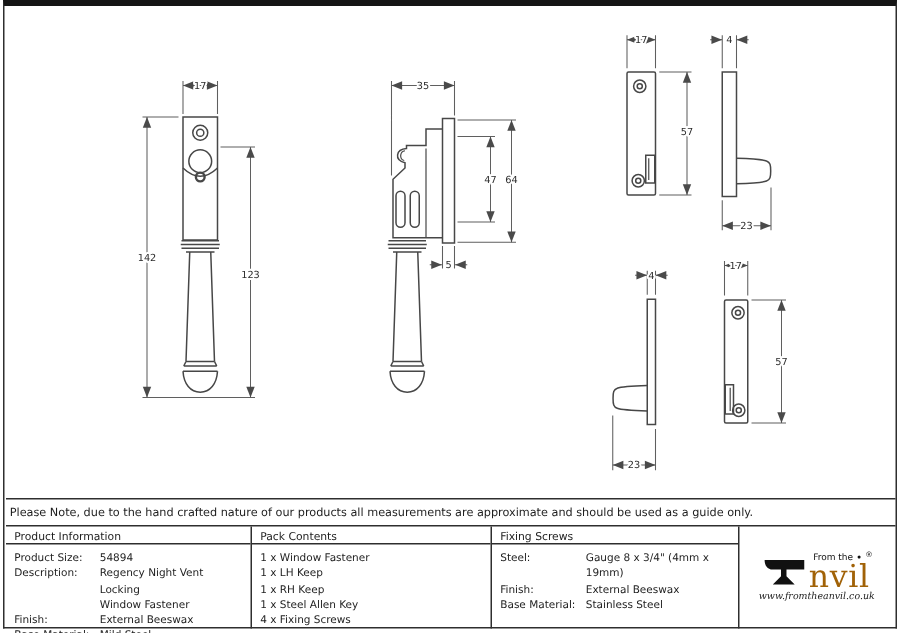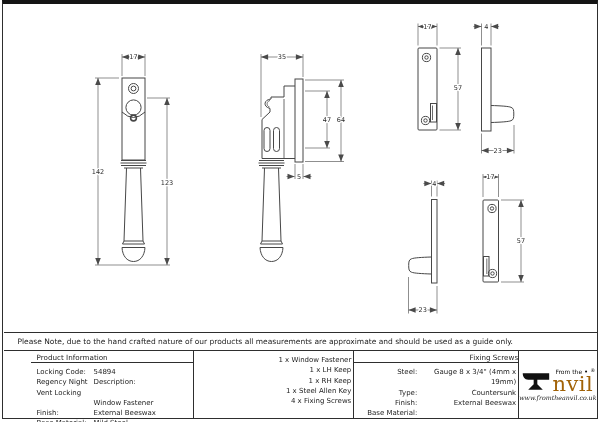--- a/index.html
+++ b/index.html
@@ -18,35 +18,35 @@
   svg .ext { stroke:#5f5f5f; stroke-width:0.7; fill:none; }
   svg .dim { stroke:#5f5f5f; stroke-width:0.7; fill:none; }
   svg .dimlabel {
     font-family:"DejaVu Sans", sans-serif; font-size:6.5px; fill:#2b2b2b;
     stroke:#ffffff; stroke-width:2.6px; paint-order:stroke; stroke-linejoin:round;
     text-anchor:middle;
   }
   .note-bar {
     position:absolute; left:3.5px; right:3.5px; top:332px; height:18px;
     border-top:1.5px solid #2e2e2e; box-sizing:border-box;
-    display:flex; align-items:center; padding-left:14px; font-size:7.5px;
+    display:flex; align-items:center; padding-left:3px; font-size:7.5px;
   }
   .info-table {
     position:absolute; left:3.5px; right:3.5px; top:350px; bottom:3px;
     border-top:1.5px solid #2e2e2e; box-sizing:border-box;
     display:flex; font-size:7px;
   }
   .col { border-right:1.5px solid #2e2e2e; box-sizing:border-box; display:flex; flex-direction:column; }
-  .col-product { width:164px;margin-left:27px; } .col-pack { width:160px; } .col-fix { width:165px;text-align:right; }
+  .col-product { width:164px; } .col-pack { width:160px; } .col-fix { width:165px; }
   .col-logo { flex:1; border-right:none; align-items:center; justify-content:center; }
   .col-header { flex:0 0 12px; border-bottom:1.5px solid #2e2e2e; box-sizing:border-box;
                 padding:2px 0 0 6px; font-size:7.2px; }
   .col-body { padding:4px 2px 0 6px; }
   .kv { display:grid; grid-template-columns:57px 1fr; line-height:10.3px; }
-  .pack-item { line-height:10.3px;text-align:right; }
+  .pack-item { line-height:10.3px; }
   .logo { display:flex; flex-direction:column; align-items:center; }
   .logo-main { display:flex; align-items:flex-end; }
   .logo-right { display:flex; flex-direction:column; line-height:1; margin-left:1px; }
   .fromthe-row { font-size:6px; display:flex; align-items:center; gap:2px; padding-left:3px; color:#111; }
   .fromthe-row .dot { font-size:7px; }
   .fromthe-row .reg { font-size:5px; transform:translateY(-2px); }
   .nvil { font-family:"DejaVu Serif", serif; font-size:21px; line-height:0.8; letter-spacing:0.5px; color:#a16207; }
   .logo-web { font-family:"DejaVu Serif", serif; font-style:italic; font-size:6.3px; margin-top:2px; color:#222; }
 </style>
 </head>
@@ -171,69 +171,67 @@
   <div class="note-bar">
     <span>Please Note, due to the hand crafted nature of our products all measurements are approximate and should be used as a guide only.</span>
   </div>
 
   <div class="info-table">
 
     <div class="col col-product">
       <div class="col-header">Product Information</div>
       <div class="col-body">
         <div class="kv">
-          <span>Locking Code:</span>
+          <span>Product Size:</span>
           <span>54894</span>
         </div>
         <div class="kv">
+          <span>Description:</span>
           <span>Regency Night Vent Locking</span>
-          <span>Description:</span>
         </div>
         <div class="kv">
           <span></span>
           <span>Window Fastener</span>
         </div>
         <div class="kv">
           <span>Finish:</span>
           <span>External Beeswax</span>
         </div>
         <div class="kv">
           <span>Base Material:</span>
           <span>Mild Steel</span>
         </div>
       </div>
     </div>
 
     <div class="col col-pack">
+      <div class="col-header">Pack Contents</div>
       <div class="col-body">
         <div class="pack-item">1 x Window Fastener</div>
         <div class="pack-item">1 x LH Keep</div>
         <div class="pack-item">1 x RH Keep</div>
         <div class="pack-item">1 x Steel Allen Key</div>
         <div class="pack-item">4 x Fixing Screws</div>
       </div>
     </div>
 
     <div class="col col-fix">
       <div class="col-header">Fixing Screws</div>
       <div class="col-body">
         <div class="kv">
           <span>Steel:</span>
           <span>Gauge 8 x 3/4" (4mm x 19mm)</span>
         </div>
         <div class="kv">
-          <span>Type:</span>
-          <span>Countersunk</span>
-        </div>
-        <div class="kv">
           <span>Finish:</span>
           <span>External Beeswax</span>
         </div>
         <div class="kv">
           <span>Base Material:</span>
+          <span>Stainless Steel</span>
         </div>
       </div>
     </div>
 
     <div class="col col-logo">
       <div class="logo">
         <div class="logo-main">
           <svg class="anvil-glyph" width="31" height="21" viewBox="0 0 34 22">
             <path d="M3,2 H32 V9 H19 V14 L25,20 H9 L15,14 V9 H9 C5,9 3,6 3,2 Z" fill="#111111"></path>
           </svg>

